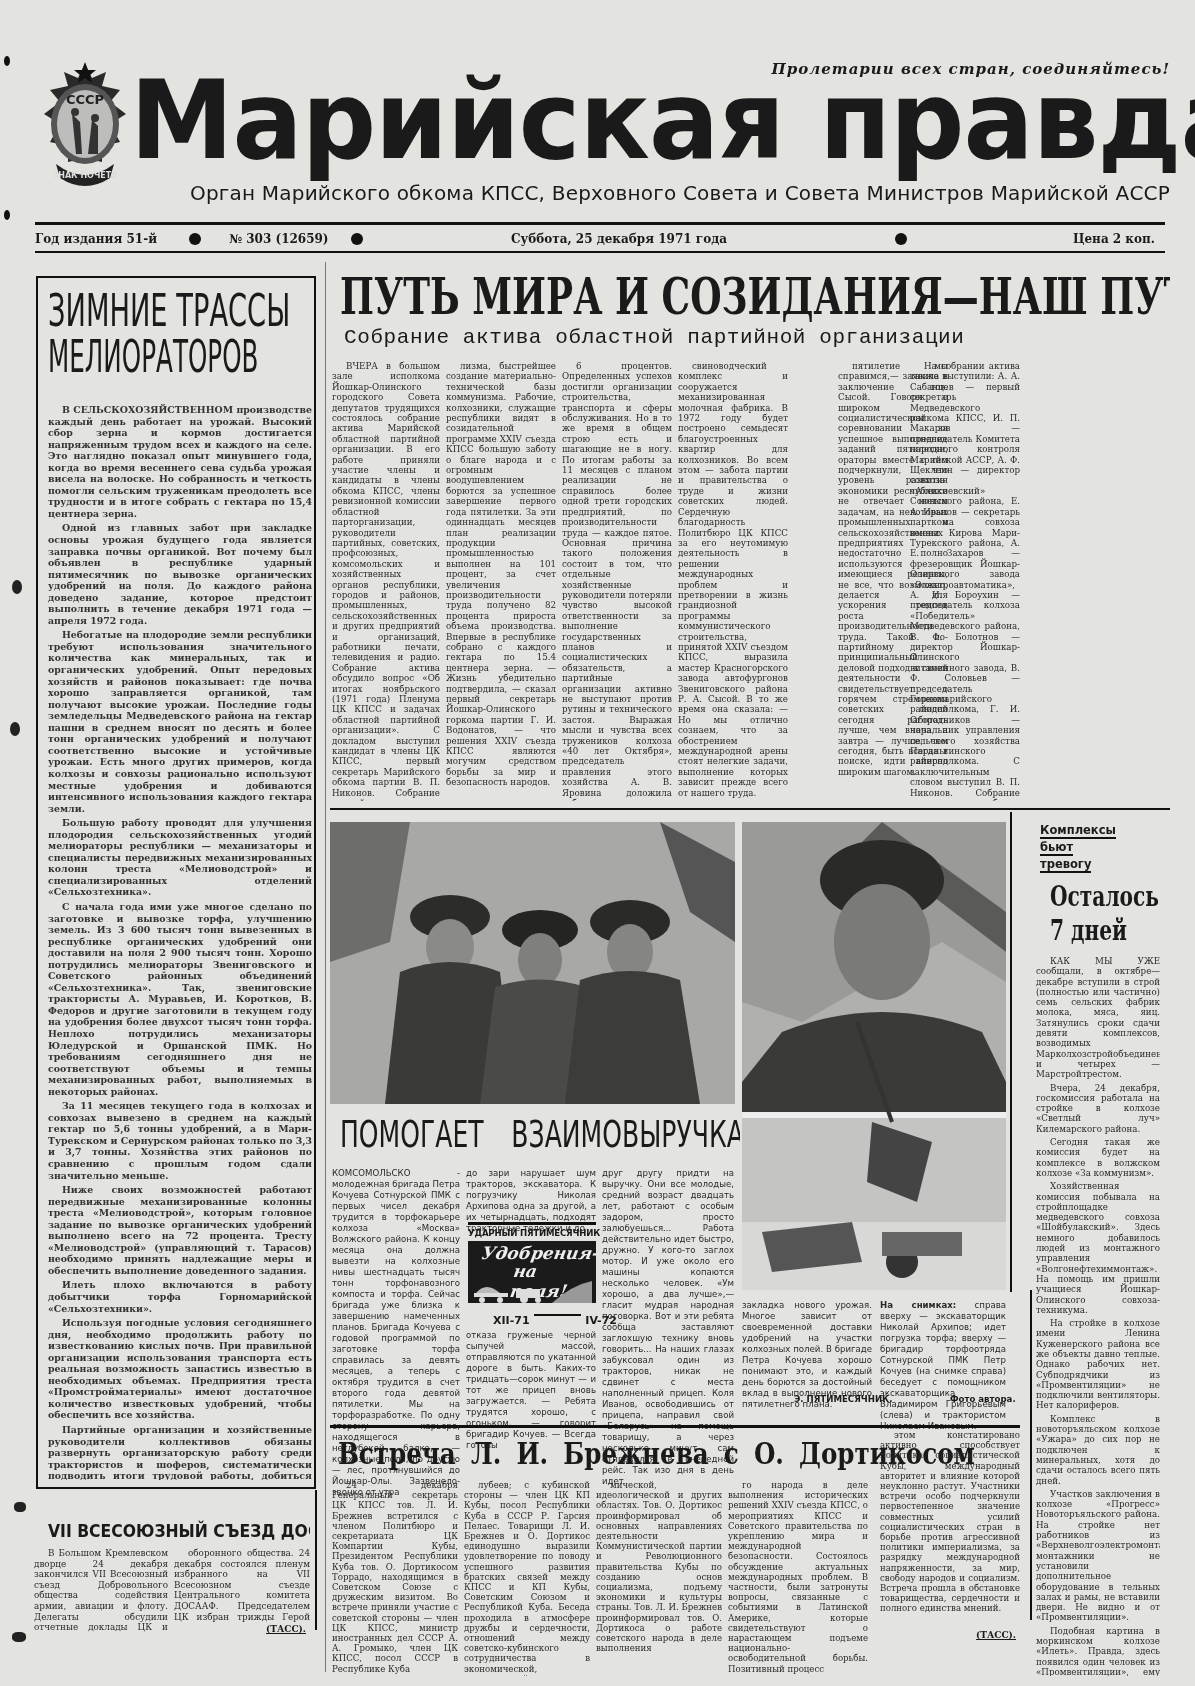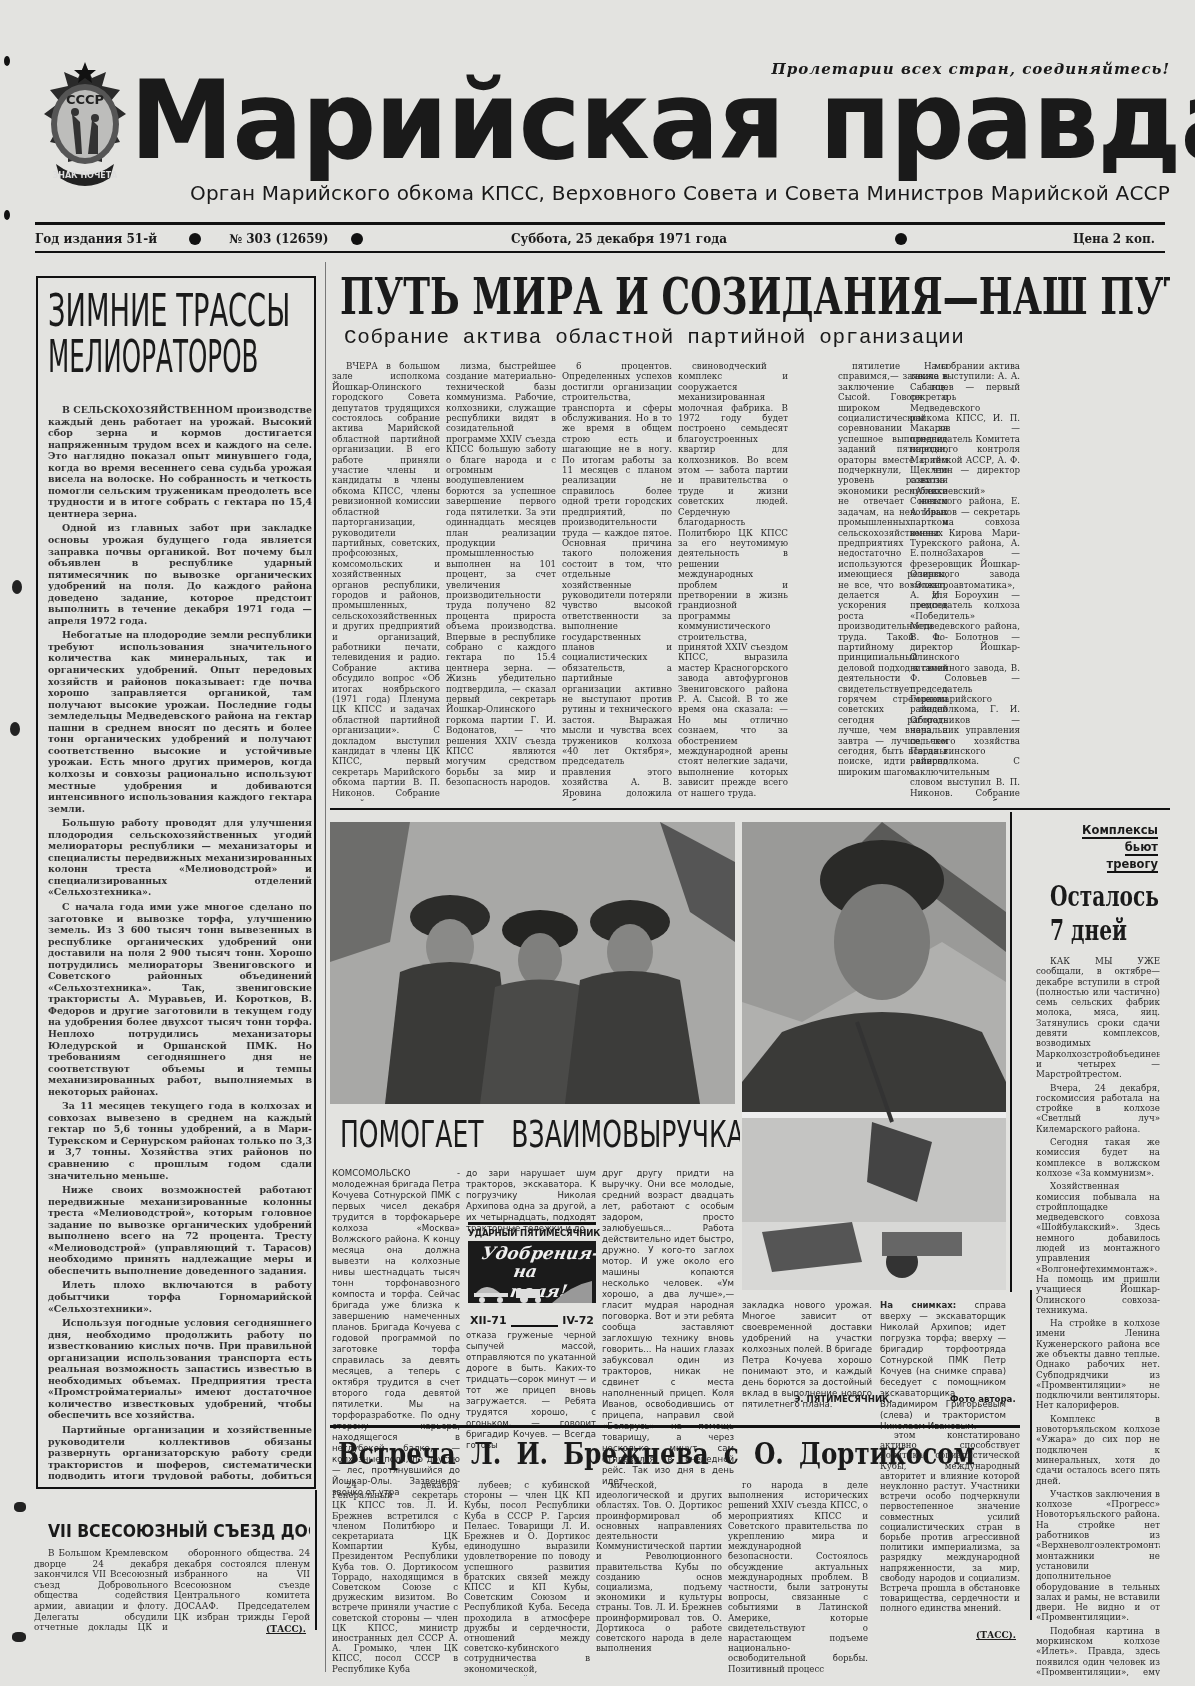--- a/index.html
+++ b/index.html
@@ -176,36 +176,36 @@
         <rect x="2" y="12" width="34" height="4" fill="#ddd"></rect>
         <circle cx="10" cy="19" r="3" fill="#ddd"></circle>
         <circle cx="28" cy="19" r="3" fill="#ddd"></circle>
         <rect x="44" y="8" width="24" height="9" fill="#ddd"></rect>
         <circle cx="52" cy="18" r="4" fill="#ddd"></circle>
         <circle cx="66" cy="19" r="3" fill="#ddd"></circle>
         <path d="M80 22 Q100 4 120 0 L120 22 Z" fill="#999"></path>
       </svg>
     </div>
   </div>
-  <div class="abs" style="left:470px;top:1314px;width:124px;display:flex;align-items:flex-end;font-family:'DejaVu Sans',sans-serif;font-weight:bold;font-size:11px">
+  <div class="abs" style="left:493px;top:1314px;width:124px;display:flex;align-items:flex-start;font-family:'DejaVu Sans',sans-serif;font-weight:bold;font-size:11px">
     <span>XII-71</span>
     <span style="flex:1;height:2px;background:#111;margin:0 4px"></span>
     <span>IV-72</span>
   </div>
   <div class="abs caption" style="left:466px;top:1330px;width:130px;height:80px">отказа груженые черной сыпучей массой, отправляются по укатанной дороге в быть. Каких-то тридцать—сорок минут — и тот же прицеп вновь загружается. — Ребята трудятся хорошо, с огоньком, — говорит бригадир Кочуев. — Всегда готовы</div>
   <div class="abs caption" style="left:602px;top:1168px;width:132px;height:238px">друг другу придти на выручку. Они все молодые, средний возраст двадцать лет, работают с особым задором, просто залюбуешься... Работа действительно идет быстро, дружно. У кого-то заглох мотор. И уже около его машины копаются несколько человек. «Ум хорошо, а два лучше»,—гласит мудрая народная поговорка. Вот и эти ребята сообща заставляют заглохшую технику вновь говорить... На наших глазах забуксовал один из тракторов, никак не сдвинет с места наполненный прицеп. Коля Иванов, освободившись от прицепа, направил свой «Беларусь» на помощь товарищу, а через несколько минут сам отправился в очередной рейс. Так изо дня в день идет</div>
   <div class="abs caption" style="left:742px;top:1300px;width:130px;height:92px">закладка нового урожая. Многое зависит от своевременной доставки удобрений на участки колхозных полей. В бригаде Петра Кочуева хорошо понимают это, и каждый день борются за достойный вклад в выполнение нового пятилетнего плана.</div>
   <div class="abs" style="left:794px;top:1394px;font-family:'DejaVu Sans',sans-serif;font-weight:bold;font-size:8.6px">Э. ПЯТИМЕСЯЧНИК.</div>
   <div class="abs caption" style="left:880px;top:1300px;width:126px;height:92px">
     <b>На снимках:</b>
     <span>справа вверху — экскаваторщик Николай Архипов; идет погрузка торфа; вверху — бригадир торфоотряда Сотнурской ПМК Петр Кочуев (на снимке справа) беседует с помощником экскаваторщика Владимиром Григорьевым (слева) и трактористом Николаем Ивановым.</span>
   </div>
   <div class="abs" style="left:950px;top:1394px;font-family:'DejaVu Sans',sans-serif;font-size:8.6px;font-weight:bold">Фото автора.</div>
 
-  <div class="abs" style="left:1040px;top:822px;width:118px;text-align:right;font-family:'DejaVu Sans',sans-serif;font-weight:bold;font-size:11.5px;line-height:17px">
+  <div class="abs" style="left:1040px;top:822px;width:118px;text-align:left;font-family:'DejaVu Sans',sans-serif;font-weight:bold;font-size:11.5px;line-height:17px">
     <div><span style="border-bottom:2px solid #111">Комплексы</span></div>
     <div><span style="border-bottom:2px solid #111">бьют</span></div>
     <div><span style="border-bottom:2px solid #111">тревогу</span></div>
   </div>
   <div class="abs" style="left:1050px;top:880px;width:140px;height:72px;overflow:hidden">
     <div class="condensed" style="font-family:'DejaVu Serif',serif;font-size:28px;line-height:34px;transform:scaleX(.72)">Осталось</div>
     <div class="condensed" style="font-family:'DejaVu Serif',serif;font-size:28px;line-height:34px;transform:scaleX(.72)">7 дней</div>
   </div>
   <div class="abs col" style="left:1036px;top:956px;width:124px;height:720px;font-size:8.7px;line-height:10.3px">
     <p>КАК МЫ УЖЕ сообщали, в октябре—декабре вступили в строй (полностью или частично) семь сельских фабрик молока, мяса, яиц. Затянулись сроки сдачи девяти комплексов, возводимых Марколхозстройобъединением и четырех — Марстройтрестом.</p>

